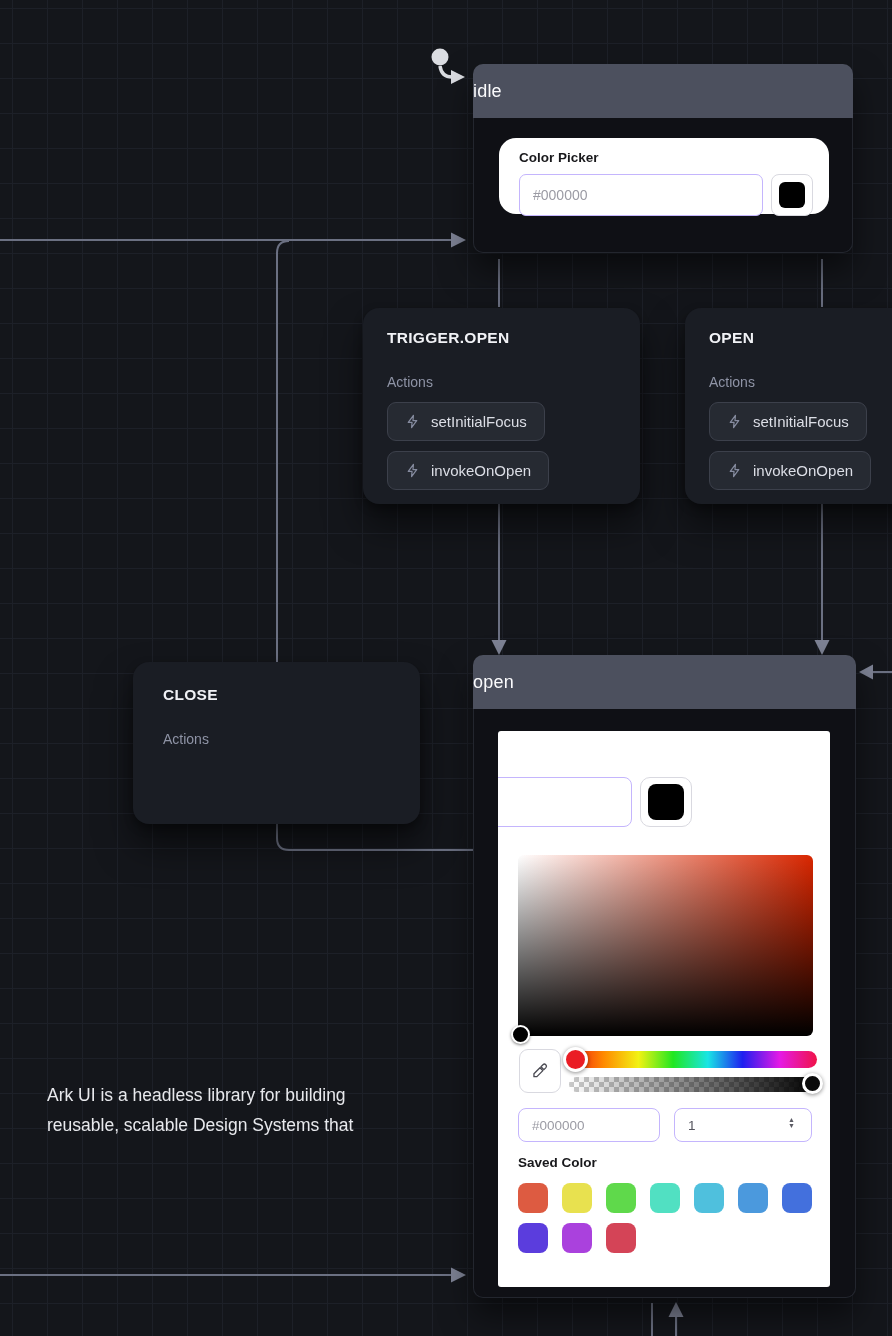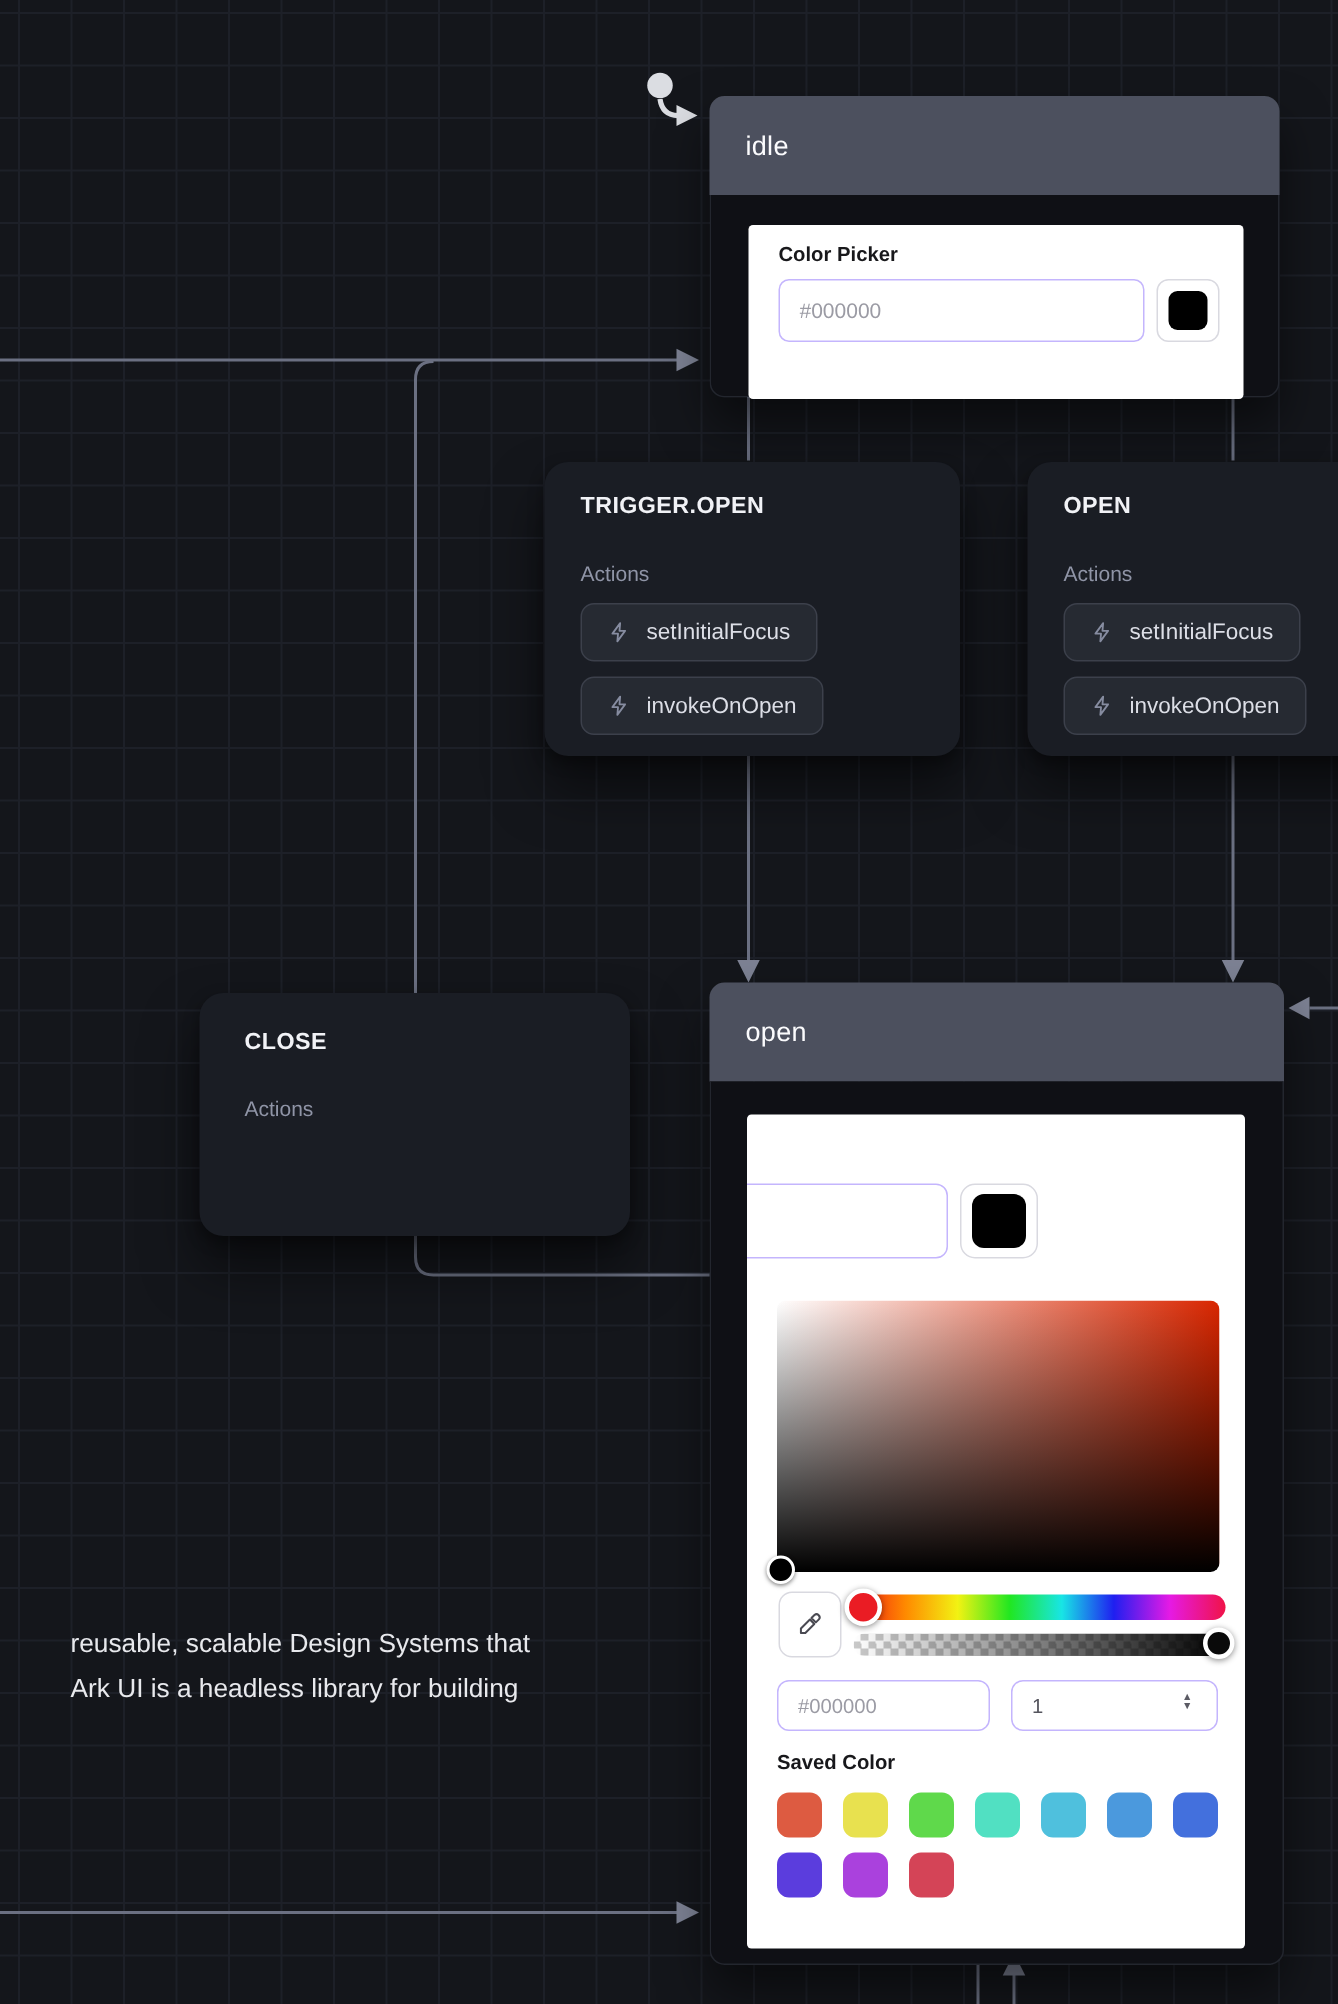--- a/index.html
+++ b/index.html
@@ -7,21 +7,21 @@
     background-color:#14161b;
     background-image:linear-gradient(to right,#1d2028 1px,transparent 1px),
                      linear-gradient(to bottom,#1d2028 1px,transparent 1px);
     background-size:35px 35px;background-position:12px 8px;}
   #edges{position:absolute;inset:0;z-index:1;}
   #edges path{stroke:#6b7082;stroke-width:2;fill:none;}
   #edges polygon{fill:#7d8294;}
   .note{position:absolute;left:47px;top:1081px;z-index:2;color:#e8e9ed;font-size:17.5px;line-height:29.5px;white-space:nowrap;}
   
   .state{position:absolute;z-index:3;border-radius:10px;box-shadow:0 18px 32px rgba(0,0,0,.5);}
-  .state-header{height:66px;background:#4c505e;border-radius:10px 10px 0 0;display:flex;align-items:center;padding-left:24px;
+  .state-header{height:54px;background:#4c505e;border-radius:10px 10px 0 0;display:flex;align-items:center;
     color:#fbfbfd;font-size:18px;font-weight:500;letter-spacing:.2px;text-align:right;}
   .state-body{position:relative;background:#0f1015;border:1px solid #23262e;border-top:none;border-radius:0 0 10px 10px;box-sizing:border-box;}
   
   .event-node{position:absolute;z-index:3;background:#1a1d24;border-radius:16px;box-sizing:border-box;padding:21px 24px;
     box-shadow:0 22px 36px rgba(0,0,0,.5),0 4px 10px rgba(0,0,0,.35);}
   .event-title{color:#f1f2f6;font-size:15.5px;font-weight:700;letter-spacing:.3px;margin-bottom:27px;}
   .actions-label{color:#8f94a6;font-size:14px;margin-bottom:12px;}
   .chips{display:flex;flex-direction:column;align-items:flex-start;gap:10px;}
   .chip{display:inline-flex;align-items:center;gap:11px;height:37px;padding:0 17px;background:#262a32;
     border:1px solid #3c404b;border-radius:9px;color:#dcdee6;font-size:15px;}
@@ -78,21 +78,21 @@
     <circle cx="14" cy="13" r="8.5" fill="#dbdde2"></circle>
     <path d="M14 22 C15 29 19 33 26 33" stroke="#dbdde2" stroke-width="3.5" fill="none"></path>
     <polygon points="25,26 39,33 25,40" fill="#dbdde2"></polygon>
   </svg>
 
   <div class="state" style="left:473px;top:64px;width:380px;">
     <div class="state-header">
       <span>idle</span>
     </div>
     <div class="state-body" style="height:135px;">
-      <div class="wcard" style="left:25px;top:20px;width:330px;height:116px;">
+      <div class="wcard" style="left:25px;top:20px;width:330px;height:76px;border-radius:17px;">
         <div class="wlabel" style="left:20px;top:12px;">Color Picker</div>
         <input class="winput" style="left: 20px; top: 36px; width: 244px; height: 42px;" placeholder="#000000">
         <div class="swatch-btn" style="left:272px;top:36px;width:42px;height:42px;">
           <div class="black-sq" style="width:26px;height:26px;"></div>
         </div>
       </div>
     </div>
   </div>
 
   <div class="event-node" style="left:363px;top:308px;width:277px;height:196px;">
@@ -182,17 +182,17 @@
           <div class="saved-swatch" style="background-color: rgb(67, 112, 221);"></div>
           <div class="saved-swatch" style="background-color: rgb(91, 61, 221);"></div>
           <div class="saved-swatch" style="background-color: rgb(170, 65, 221);"></div>
           <div class="saved-swatch" style="background-color: rgb(212, 68, 87);"></div>
         </div>
       </div>
     </div>
   </div>
 
   <div class="note">
+    <div>Ark UI is a headless library for building</div>
     <div>reusable, scalable Design Systems that</div>
-    <div>Ark UI is a headless library for building</div>
   </div>
 
 </div>
 
 </body></html>

